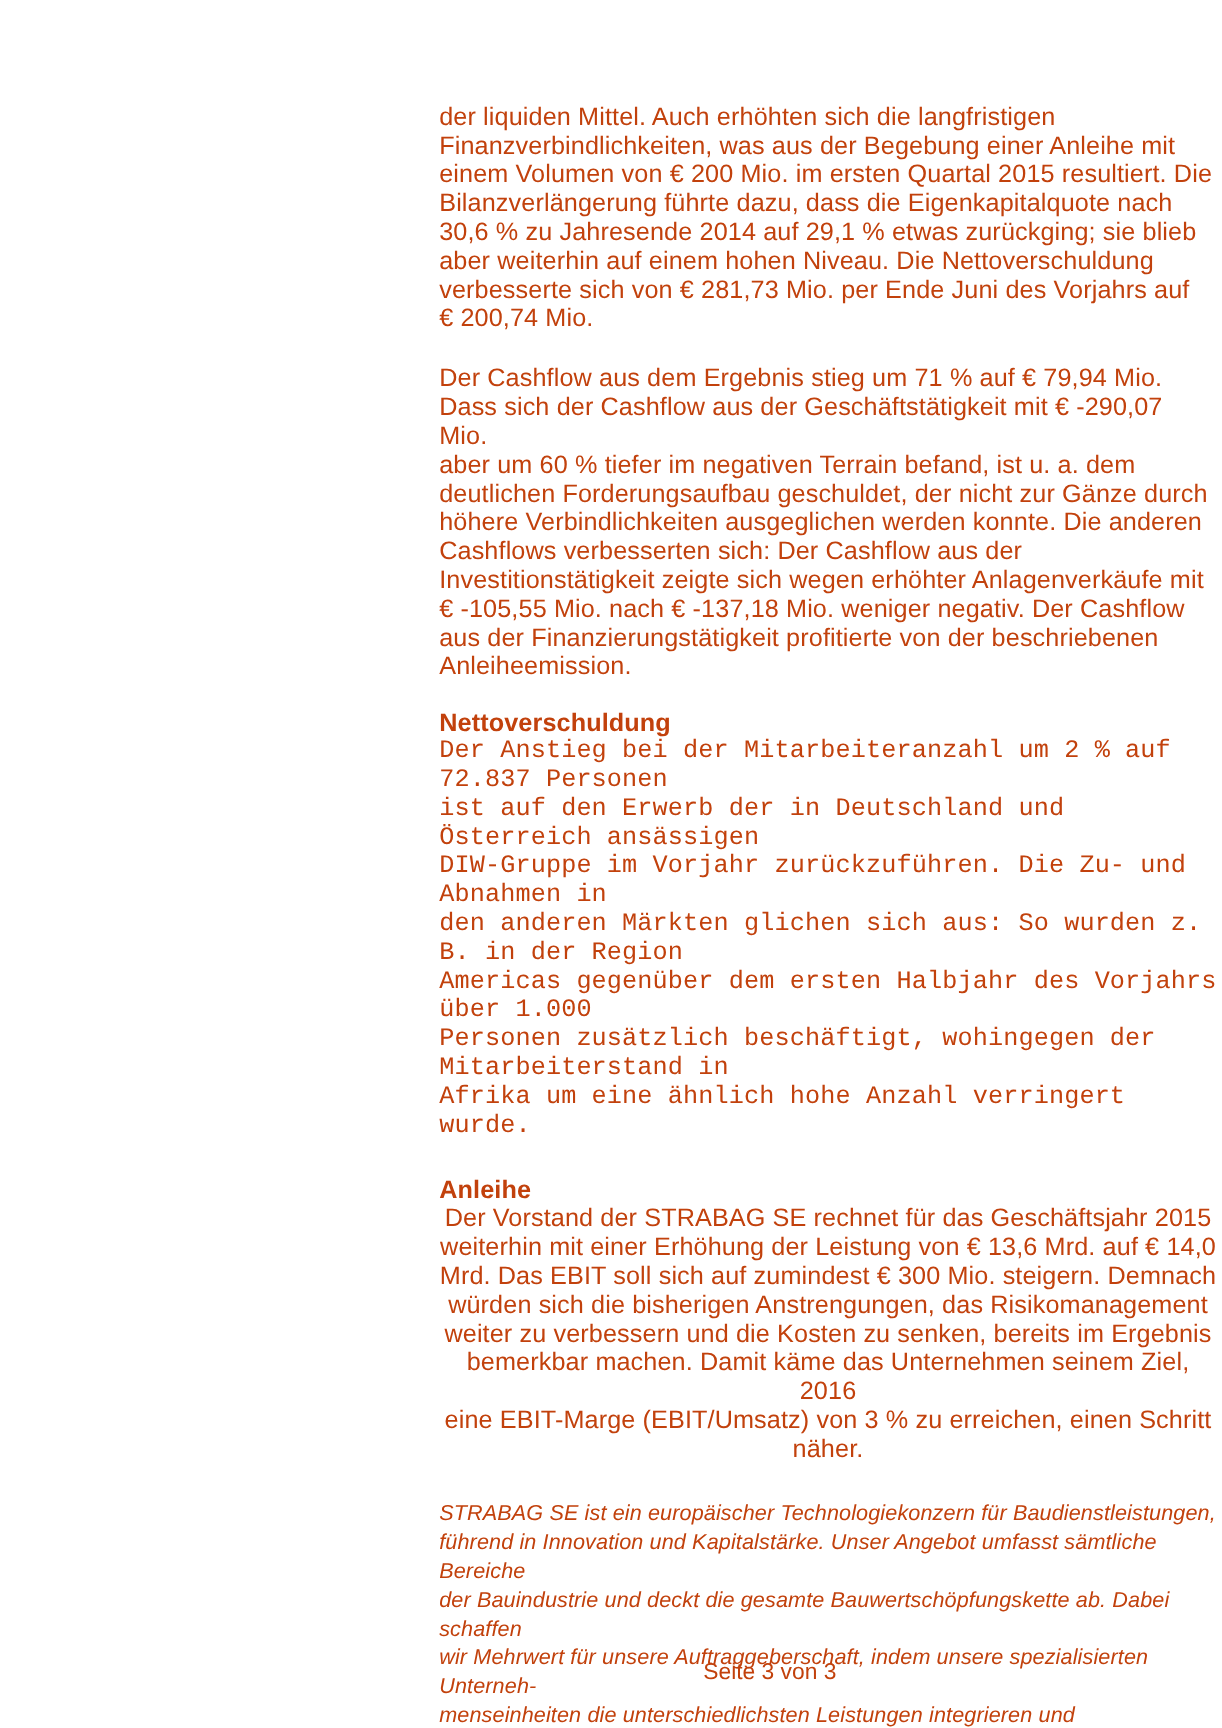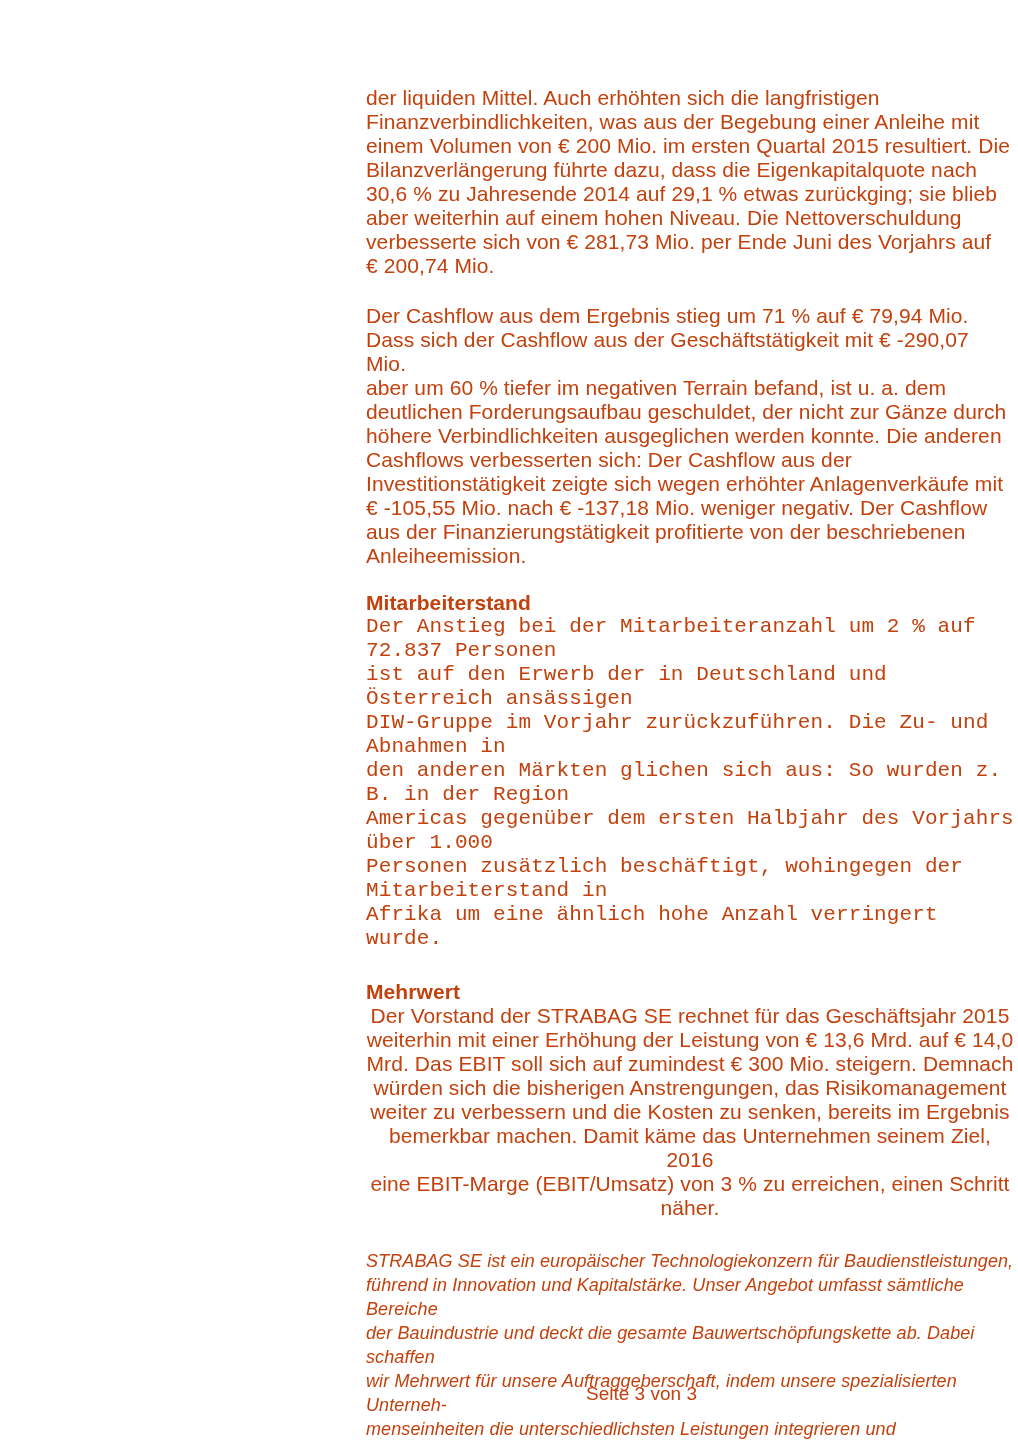--- a/index.html
+++ b/index.html
@@ -76,32 +76,32 @@
 aber um 60 % tiefer im negativen Terrain befand, ist u. a. dem
 deutlichen Forderungsaufbau geschuldet, der nicht zur Gänze durch
 höhere Verbindlichkeiten ausgeglichen werden konnte. Die anderen
 Cashflows verbesserten sich: Der Cashflow aus der
 Investitionstätigkeit zeigte sich wegen erhöhter Anlagenverkäufe mit
 € -105,55 Mio. nach € -137,18 Mio. weniger negativ. Der Cashflow
 aus der Finanzierungstätigkeit profitierte von der beschriebenen
 Anleiheemission.</p>
 
     <section>
-      <h2 class="heading">Mitarbeiterstand</h2>
+      <h2 class="heading">Nettoverschuldung</h2>
       <p class="para m24">Der Anstieg bei der Mitarbeiteranzahl um 2 % auf 72.837 Personen
 ist auf den Erwerb der in Deutschland und Österreich ansässigen
 DIW-Gruppe im Vorjahr zurückzuführen. Die Zu- und Abnahmen in
 den anderen Märkten glichen sich aus: So wurden z. B. in der Region
 Americas gegenüber dem ersten Halbjahr des Vorjahrs über 1.000
 Personen zusätzlich beschäftigt, wohingegen der Mitarbeiterstand in
 Afrika um eine ähnlich hohe Anzahl verringert wurde.</p>
     </section>
 
     <section>
-      <h2 class="heading">Mehrwert</h2>
+      <h2 class="heading">Anleihe</h2>
       <p class="para m29">Der Vorstand der STRABAG SE rechnet für das Geschäftsjahr 2015
 weiterhin mit einer Erhöhung der Leistung von € 13,6 Mrd. auf € 14,0
 Mrd. Das EBIT soll sich auf zumindest € 300 Mio. steigern. Demnach
 würden sich die bisherigen Anstrengungen, das Risikomanagement
 weiter zu verbessern und die Kosten zu senken, bereits im Ergebnis
 bemerkbar machen. Damit käme das Unternehmen seinem Ziel, 2016
 eine EBIT-Marge (EBIT/Umsatz) von 3 % zu erreichen, einen Schritt
 näher.</p>
     </section>
 

